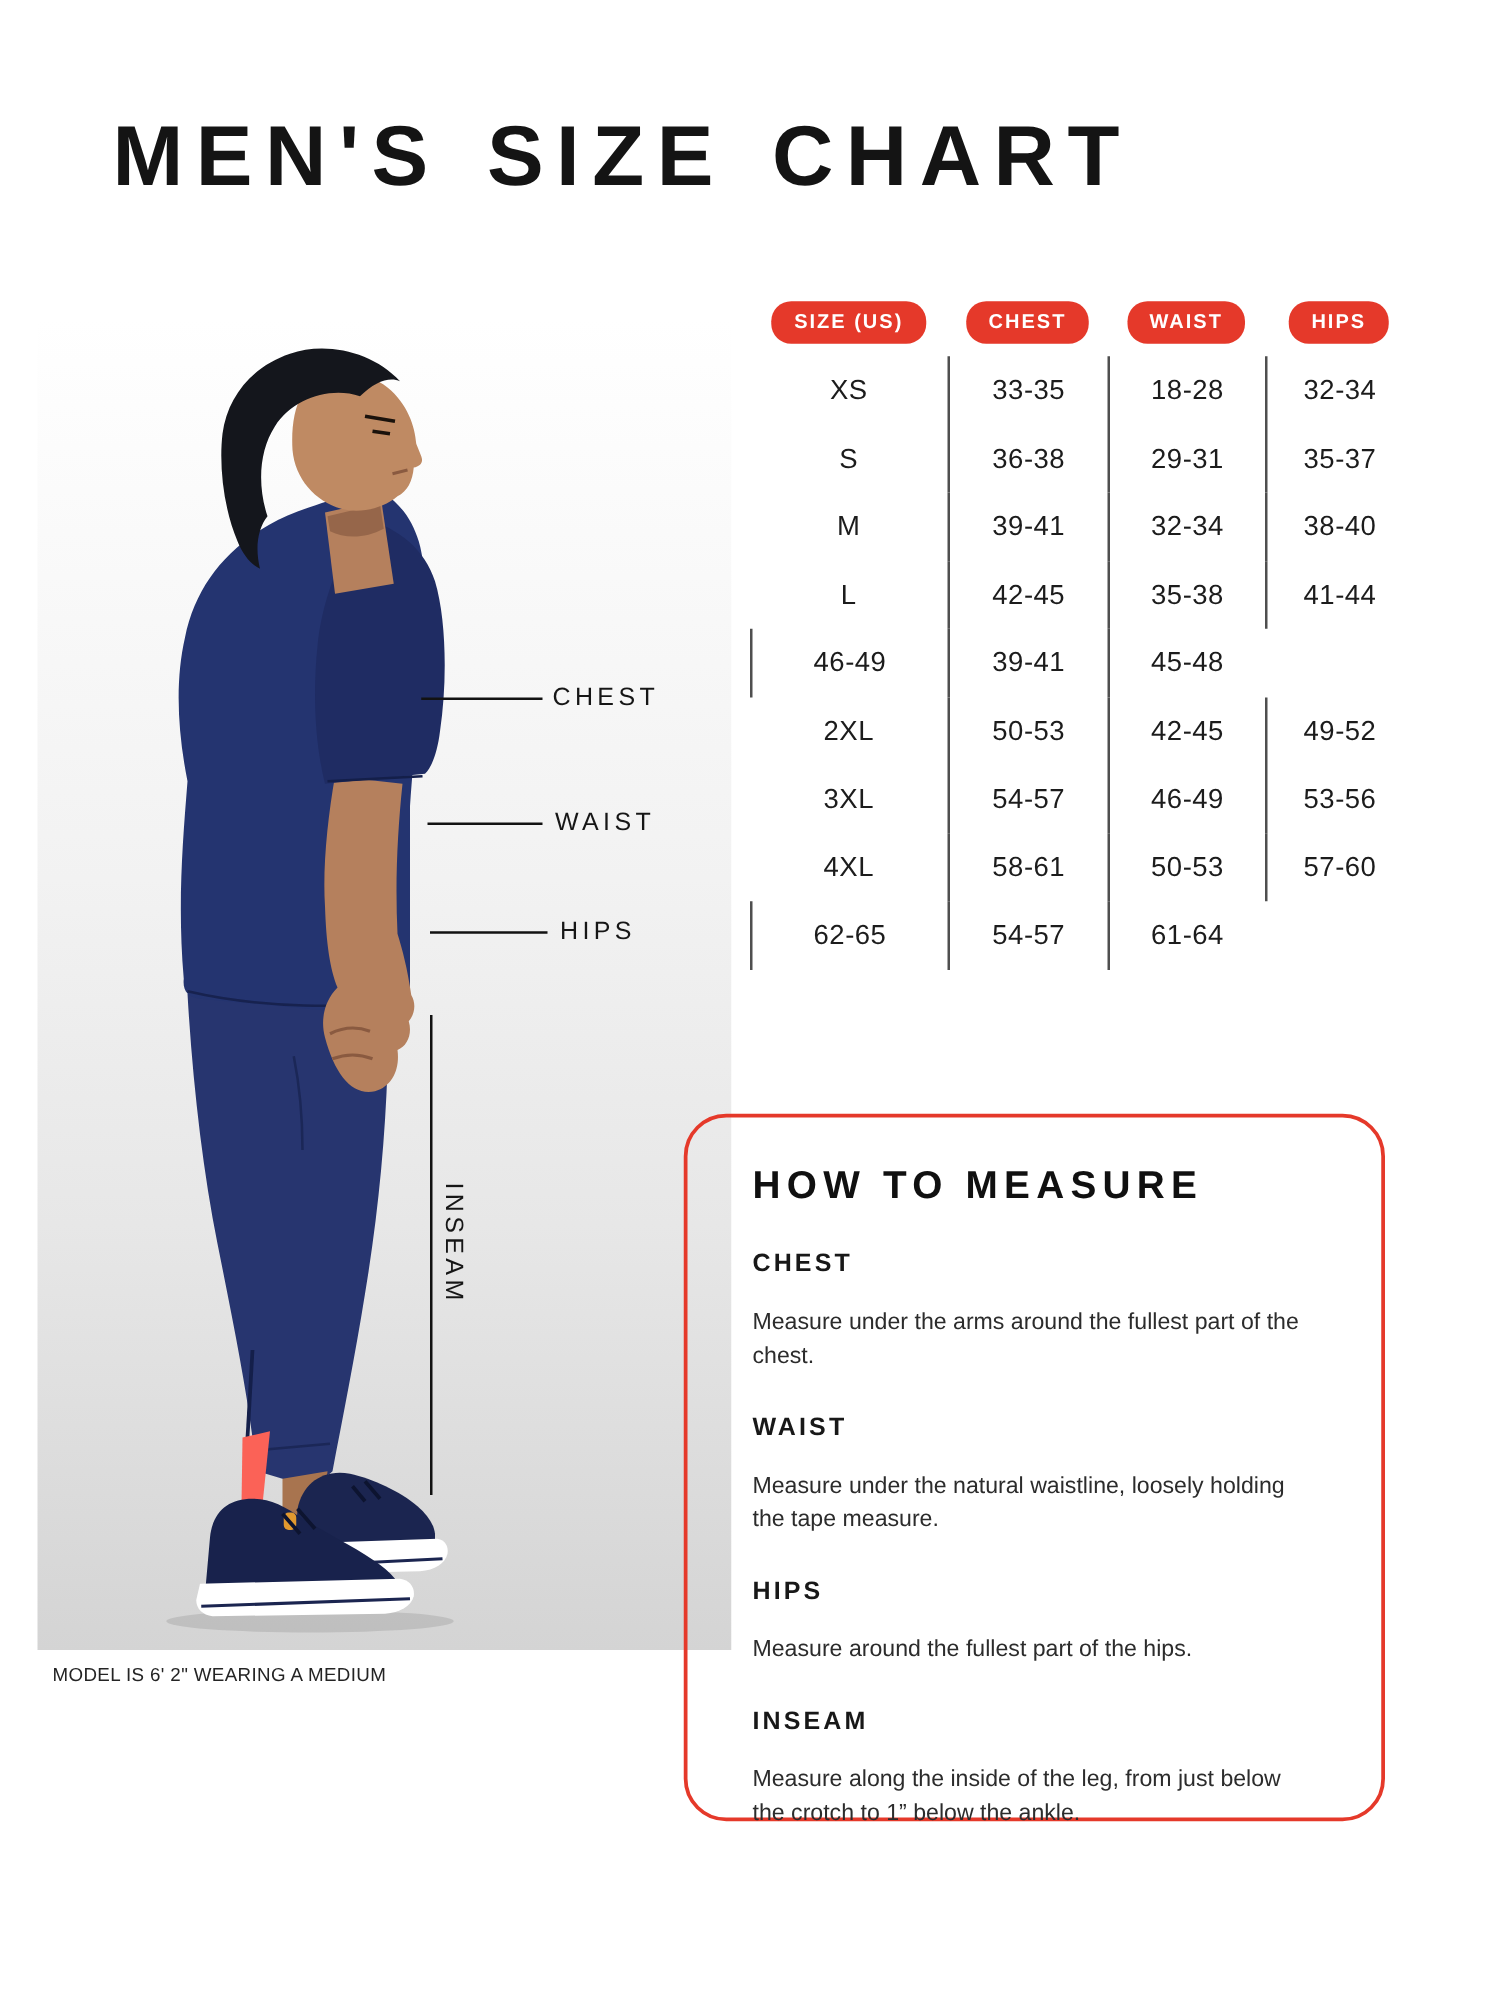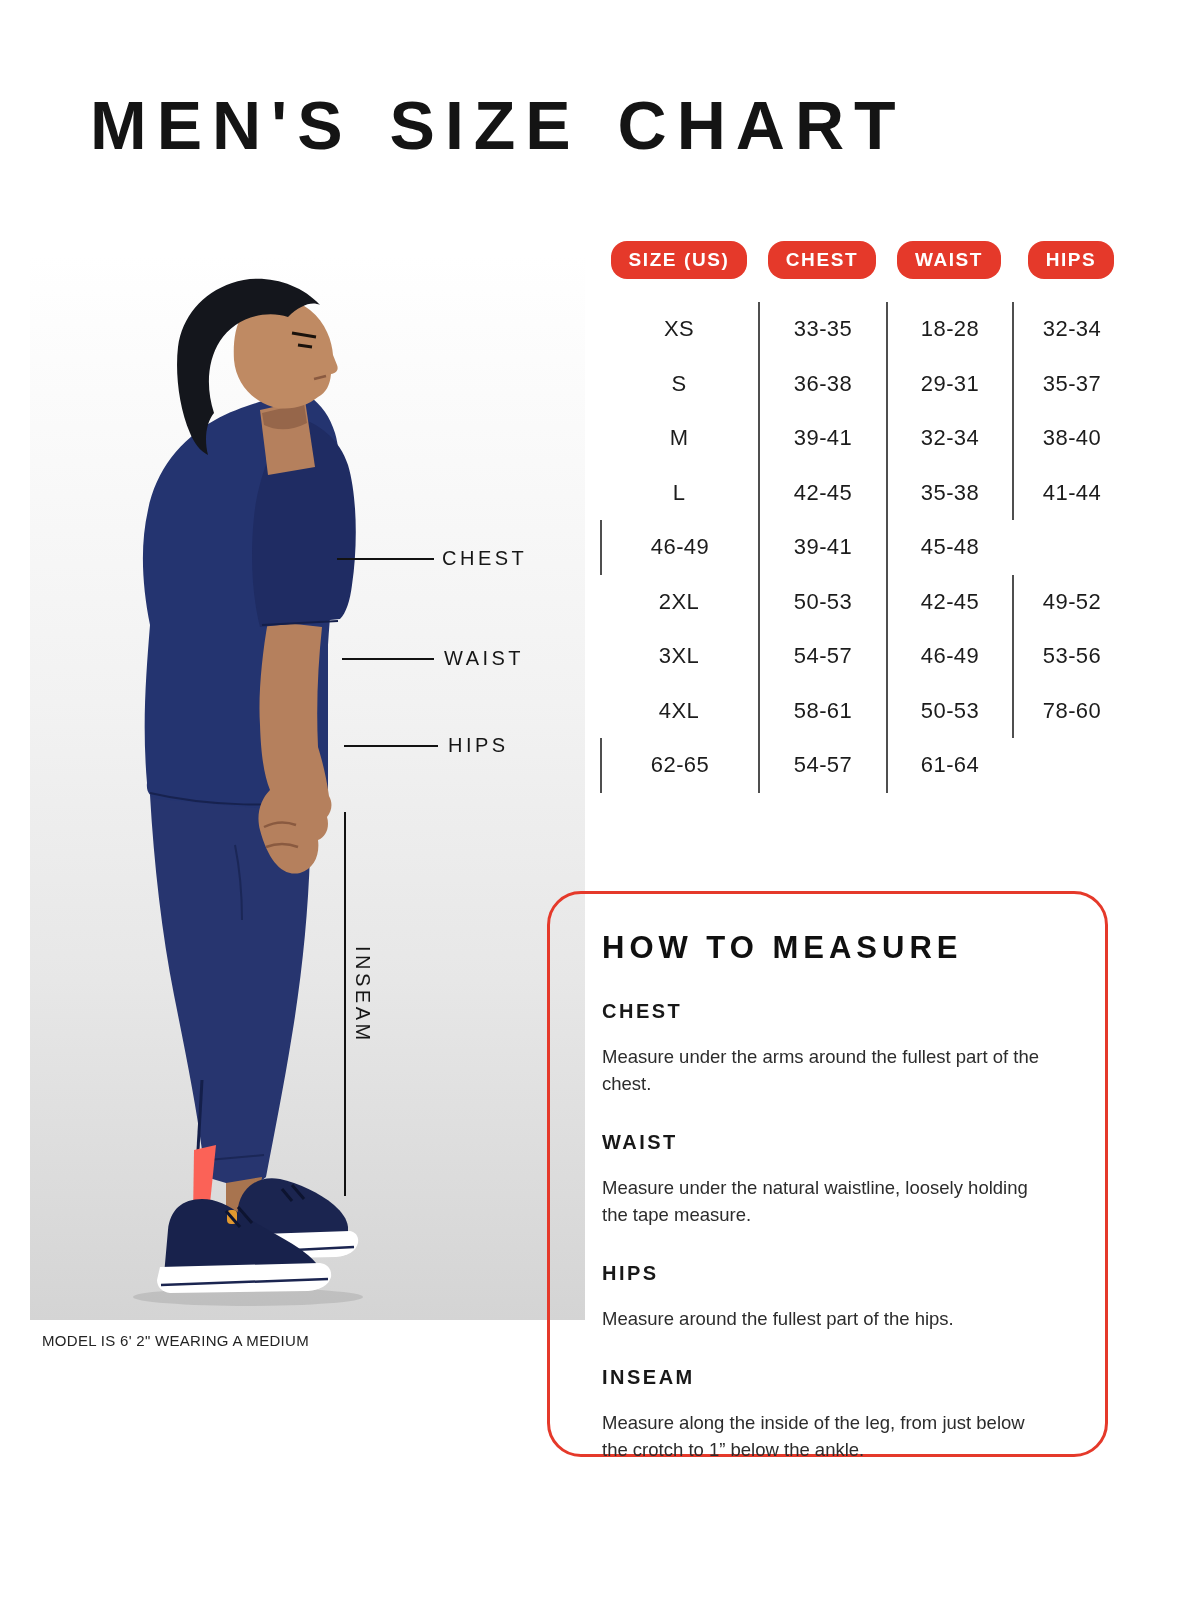--- a/index.html
+++ b/index.html
@@ -27,23 +27,23 @@
   #hips-label { left:448px; top:734px; }
   #inseam-line { left:344px; top:812px; width:2px; height:384px; background:#121212; }
   #inseam-label { left:351px; top:946px; writing-mode:vertical-rl; }
 
   #model-caption { left:42px; top:1332px; font-size:15px; color:#242424; letter-spacing:0.3px; }
 
   
   .tgrid { display:grid; grid-template-columns:158px 128px 126px 118px; }
   #table-headers { left:600px; top:241px; width:530px; }
   .pill-cell { display:flex; justify-content:center; align-items:center; }
-  .pill { color:#ffffff; font-size:19px; font-weight:700; letter-spacing:1.6px;
+  .pill { color:#ffffff; font-size:16px; font-weight:700; letter-spacing:1.6px;
     padding:8px 18px; border-radius:16px; white-space:nowrap; }
-  #table-rows { left:600px; top:302px; width:530px; }
+  #table-rows { left:600px; top:285px; width:530px; }
   .trow { display:grid; grid-template-columns:158px 128px 126px 118px; height:54.5px; }
   .tcell { display:flex; align-items:center; justify-content:center;
     font-size:22px; color:#1c1c1c; letter-spacing:0.4px; }
   .brd { border-left:2px solid #4f4f4f; }
 
   
   #htm-box { left:547px; top:891px; width:561px; height:566px;
     border:3px solid transparent; border-radius:34px; background:transparent;
     padding:36px 40px 13px 52px; }
   #htm-title { font-size:31px; font-weight:800; letter-spacing:5px; color:#101010; }
@@ -174,21 +174,21 @@
     <div class="trow">
       <div class="tcell">3XL</div>
       <div class="tcell brd">54-57</div>
       <div class="tcell brd">46-49</div>
       <div class="tcell brd">53-56</div>
     </div>
     <div class="trow">
       <div class="tcell">4XL</div>
       <div class="tcell brd">58-61</div>
       <div class="tcell brd">50-53</div>
-      <div class="tcell brd">78-60</div>
+      <div class="tcell brd">57-60</div>
     </div>
     <div class="trow">
       <div class="tcell brd">62-65</div>
       <div class="tcell brd">54-57</div>
       <div class="tcell brd">61-64</div>
     </div>
   </div>
 
 <div class="abs" id="htm-box" style="border-color: rgb(229, 57, 42);">
   <div id="htm-title">HOW TO MEASURE</div>

